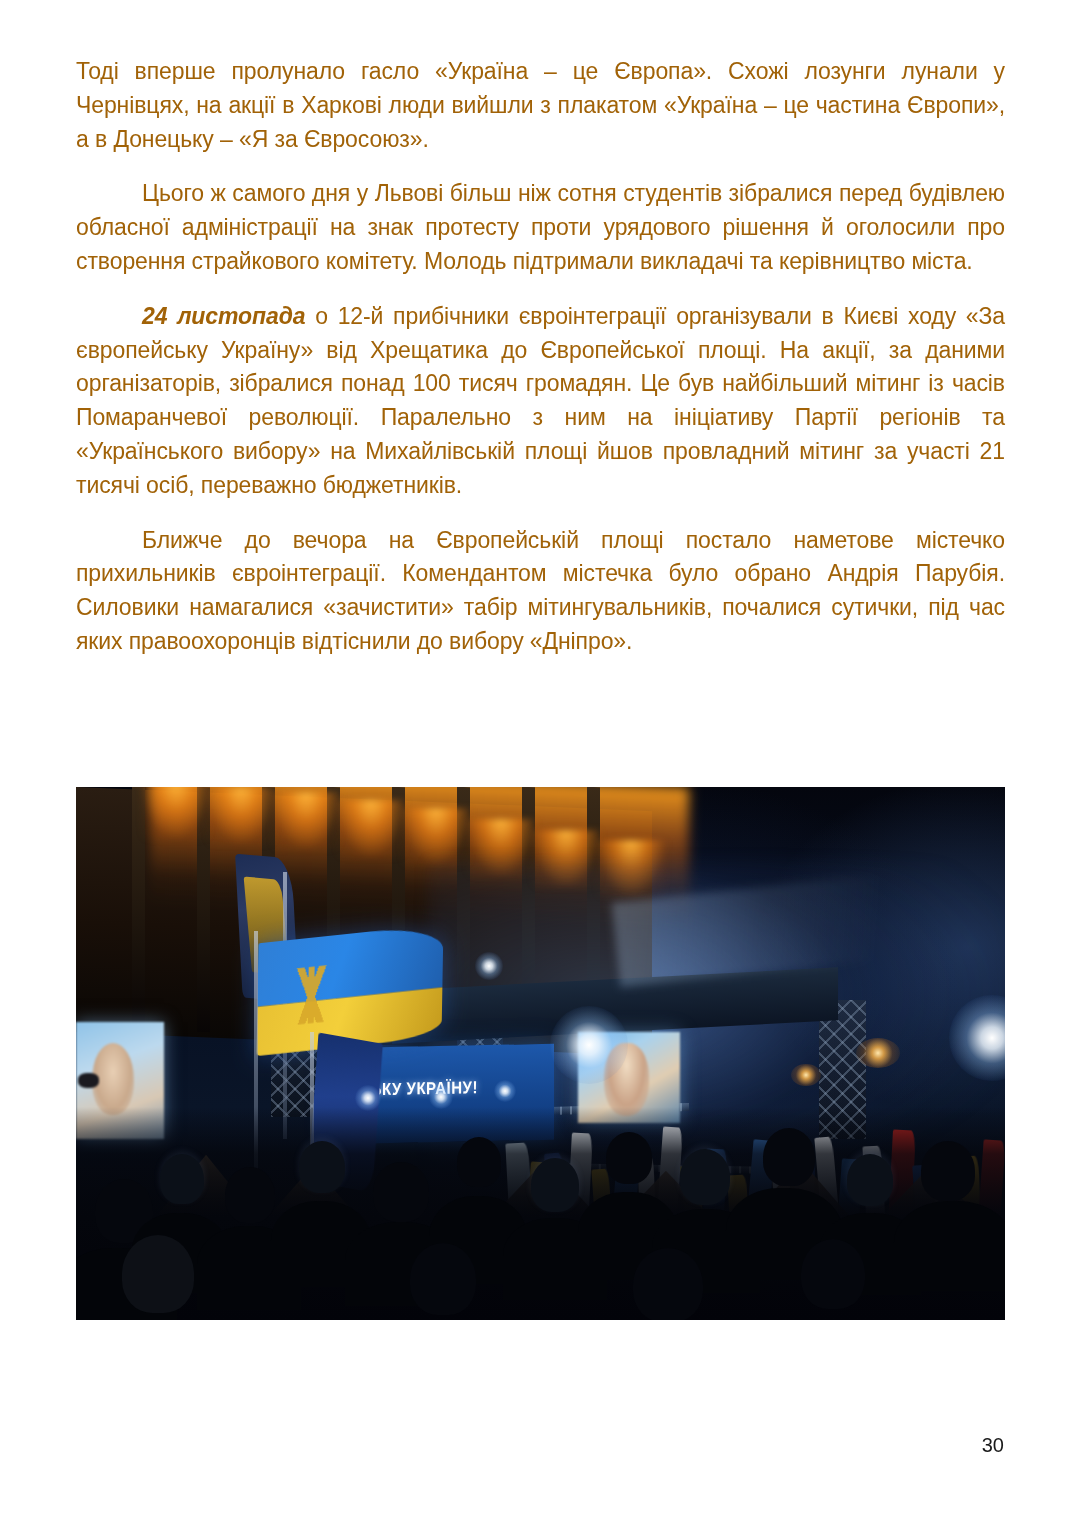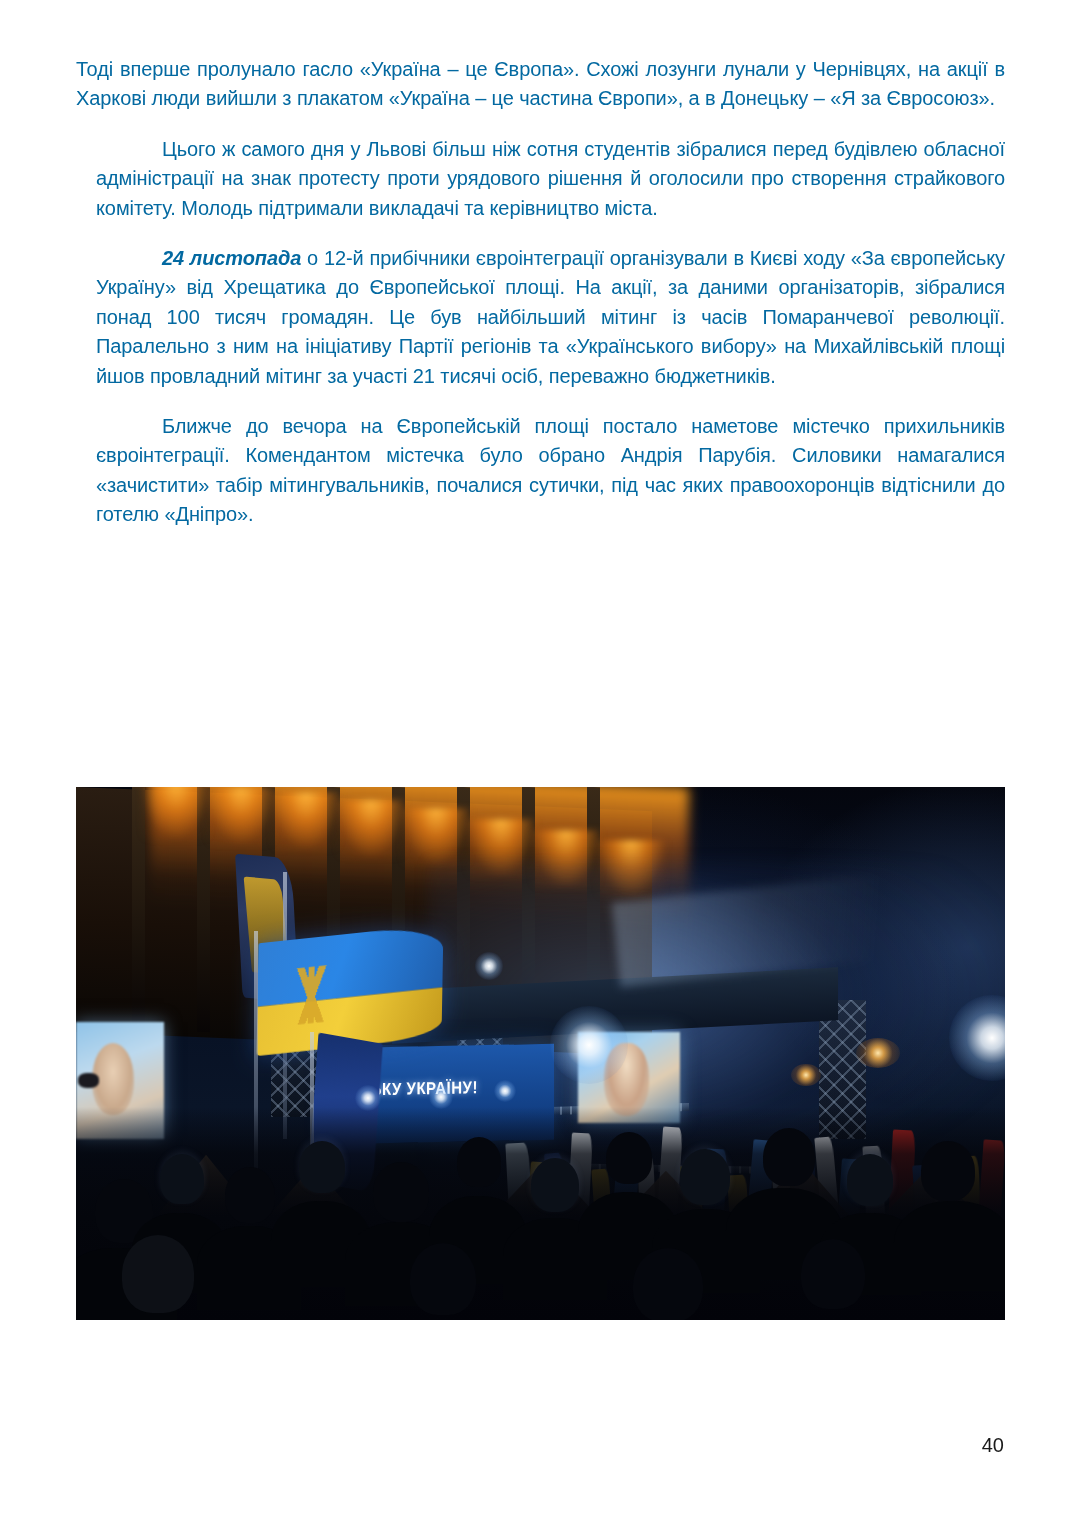--- a/index.html
+++ b/index.html
@@ -24,30 +24,29 @@
 
   .content {
     position: absolute;
     left: 76px;
     top: 55px;
     width: 929px;
   }
 
   p.body-par {
     margin: 0 0 21px 0;
-    font-size: 20px;
+    font-size: 23px;
     line-height: 1.47;
     text-align: justify;
     text-justify: inter-word;
-    color: #0369a1;
+    color: #a16207;
     letter-spacing: -0.1px;
   }
   p.body-par.indent {
     text-indent: 66px;
-    margin-left: 20px;
   }
   p.body-par:last-of-type { margin-bottom: 0; }
 
   .bold-date {
     font-weight: bold;
     font-style: italic;
   }
 
   
   .figure {
@@ -347,21 +346,21 @@
 
   <div class="content">
 
     <p class="body-par">Тоді вперше пролунало гасло «Україна – це Європа». Схожі лозунги лунали у Чернівцях, на акції в Харкові люди вийшли з плакатом «Україна – це частина Європи», а в Донецьку – «Я за Євросоюз».</p>
 
     <p class="body-par indent">Цього ж самого дня у Львові більш ніж сотня студентів зібралися перед будівлею обласної адміністрації на знак протесту проти урядового рішення й оголосили про створення страйкового комітету. Молодь підтримали викладачі та керівництво міста.</p>
 
     <p class="body-par indent"><span class="bold-date">24 листопада</span><span> о 12-й прибічники євроінтеграції організували в Києві ходу «За європейську Україну» від Хрещатика до Європейської площі. На акції, за даними організаторів, зібралися понад 100 тисяч громадян. Це був найбільший мітинг із часів Помаранчевої революції. Паралельно з ним на ініціативу Партії регіонів та «Українського вибору» на Михайлівській площі йшов провладний мітинг за участі 21 тисячі осіб, переважно бюджетників.</span></p>
 
 
-    <p class="body-par indent">Ближче до вечора на Європейській площі постало наметове містечко прихильників євроінтеграції. Комендантом містечка було обрано Андрія Парубія. Силовики намагалися «зачистити» табір мітингувальників, почалися сутички, під час яких правоохоронців відтіснили до готелю «Дніпро».</p>
+    <p class="body-par indent">Ближче до вечора на Європейській площі постало наметове містечко прихильників євроінтеграції. Комендантом містечка було обрано Андрія Парубія. Силовики намагалися «зачистити» табір мітингувальників, почалися сутички, під час яких правоохоронців відтіснили до вибору «Дніпро».</p>
 
   </div>
 
   <figure class="figure" style="margin:0;">
 
     <div class="photo">
 
       <div class="sky"></div>
 
       <div class="building"></div>
@@ -491,15 +490,15 @@
         <div class="head" style="left:5%;  top:60%; width:72px; height:78px; background:#0d1016;"></div>
         <div class="head" style="left:36%; top:64%; width:66px; height:72px;"></div>
         <div class="head" style="left:60%; top:66%; width:70px; height:74px;"></div>
         <div class="head" style="left:78%; top:62%; width:64px; height:70px;"></div>
       </div>
 
     </div>
 
   </figure>
 
-  <div class="page-number">40</div>
+  <div class="page-number">30</div>
 
 </div>
 
 </body></html>

